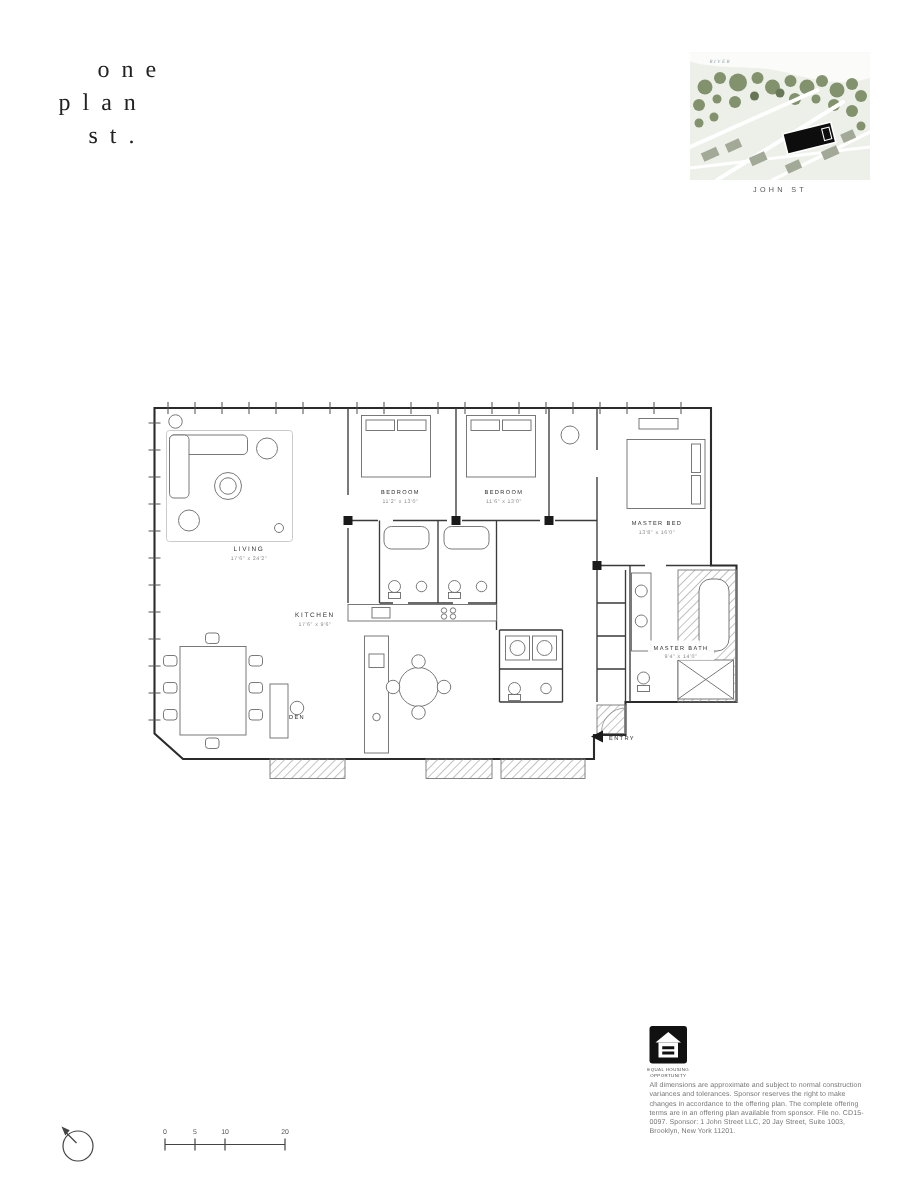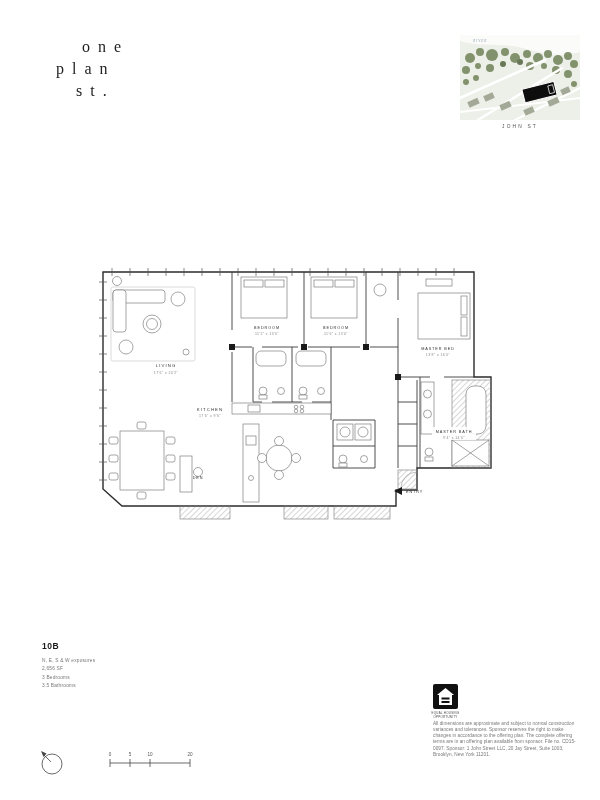--- a/index.html
+++ b/index.html
@@ -1,21 +1,21 @@
 <!DOCTYPE html>
 <html><head>
 <meta charset="utf-8">
 <style>
   * { margin:0; padding:0; box-sizing:border-box; }
   html,body { background:#fff; }
   body { font-family:"Liberation Sans", sans-serif; }
   .page { position:relative; width:600px; height:800px; background:#ffffff; overflow:hidden; }
 
   
-  .logo { position:absolute; left:56px; top:38px; font-family:"Liberation Serif", serif; color:#222; font-size:16px; font-weight:400; }
+  .logo { position:absolute; left:39px; top:38px; font-family:"Liberation Serif", serif; color:#222; font-size:16px; font-weight:400; }
   .logo > div { height:22px; letter-spacing:8px; white-space:nowrap; }
   .logo .l1 { padding-left:26px; }
   .logo .l3 { padding-left:20px; }
 
   
   svg.art { position:absolute; left:0; top:0; }
 
   
   .lbl   { font-family:"Liberation Sans",sans-serif; font-size:4.3px; letter-spacing:1.1px; fill:#333; }
   .lbl2  { font-family:"Liberation Sans",sans-serif; font-size:3.8px; letter-spacing:0.9px; fill:#333; }
@@ -266,25 +266,16 @@
       <rect x="433" y="684" width="25" height="25" rx="2" fill="#111"></rect>
       <polygon points="445.5,688 437,695 454,695" fill="#ffffff"></polygon>
       <rect x="439" y="695" width="13" height="10" fill="#ffffff"></rect>
       <rect x="441.5" y="697.5" width="8" height="2" fill="#111"></rect>
       <rect x="441.5" y="701" width="8" height="2" fill="#111"></rect>
       <text x="445.5" y="714" class="eho-t" text-anchor="middle">EQUAL HOUSING</text>
       <text x="445.5" y="718" class="eho-t" text-anchor="middle">OPPORTUNITY</text>
     </g>
   </svg>
 
-  <div class="unit">
-    <div class="num">10B</div>
-    <div class="small">
-      <div class="ln">N, E, S &amp; W exposures</div>
-      <div class="ln">2,656 SF</div>
-      <div class="ln">3 Bedrooms</div>
-      <div class="ln">3.5 Bathrooms</div>
-    </div>
-  </div>
 
   <div class="disc">All dimensions are approximate and subject to normal construction variances and tolerances. Sponsor reserves the right to make changes in accordance to the offering plan. The complete offering terms are in an offering plan available from sponsor. File no. CD15-0097. Sponsor: 1 John Street LLC, 20 Jay Street, Suite 1003, Brooklyn, New York 11201.</div>
 
 </div>
 
 </body></html>

